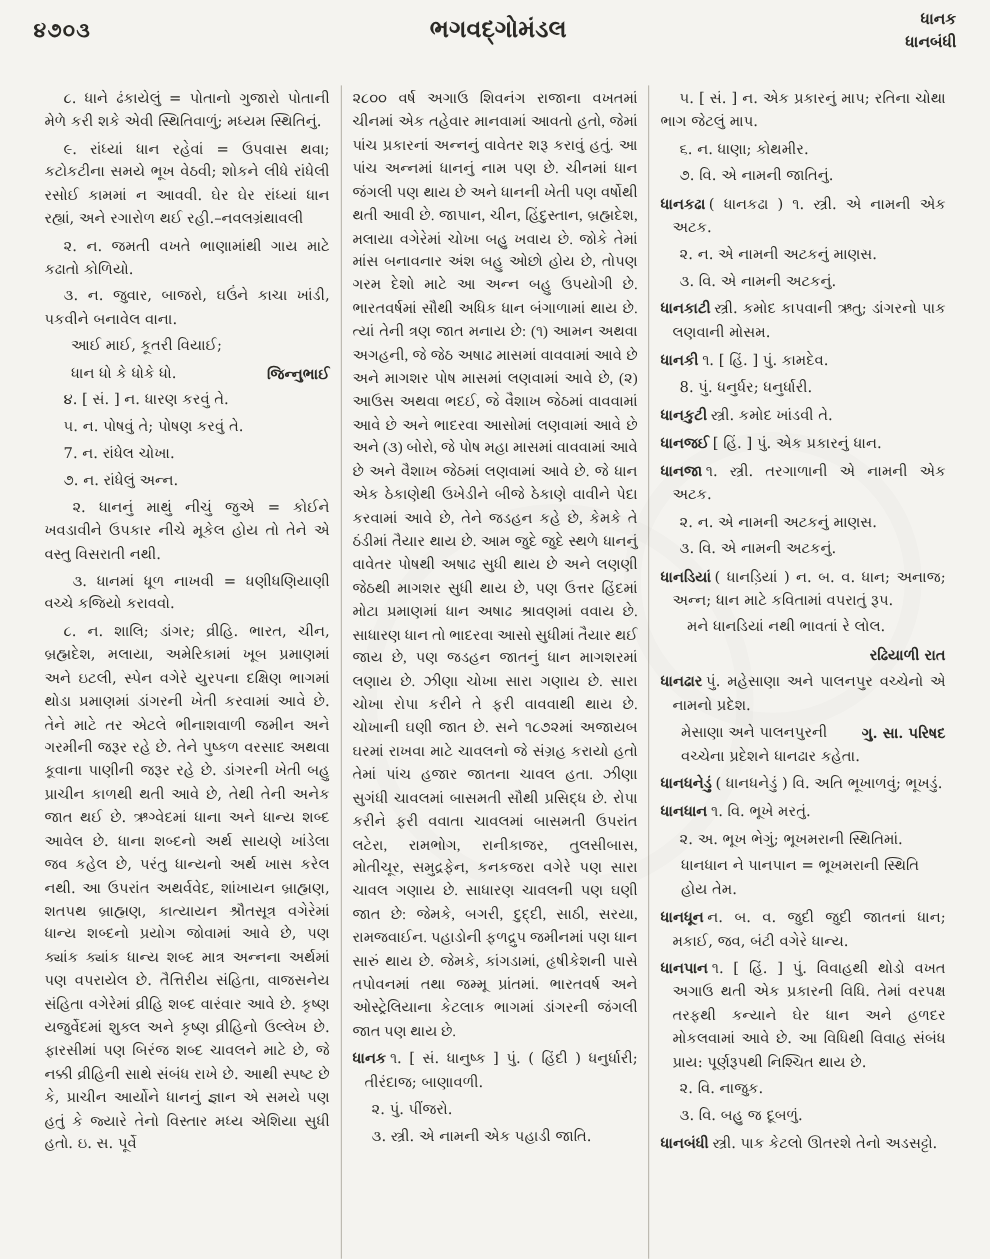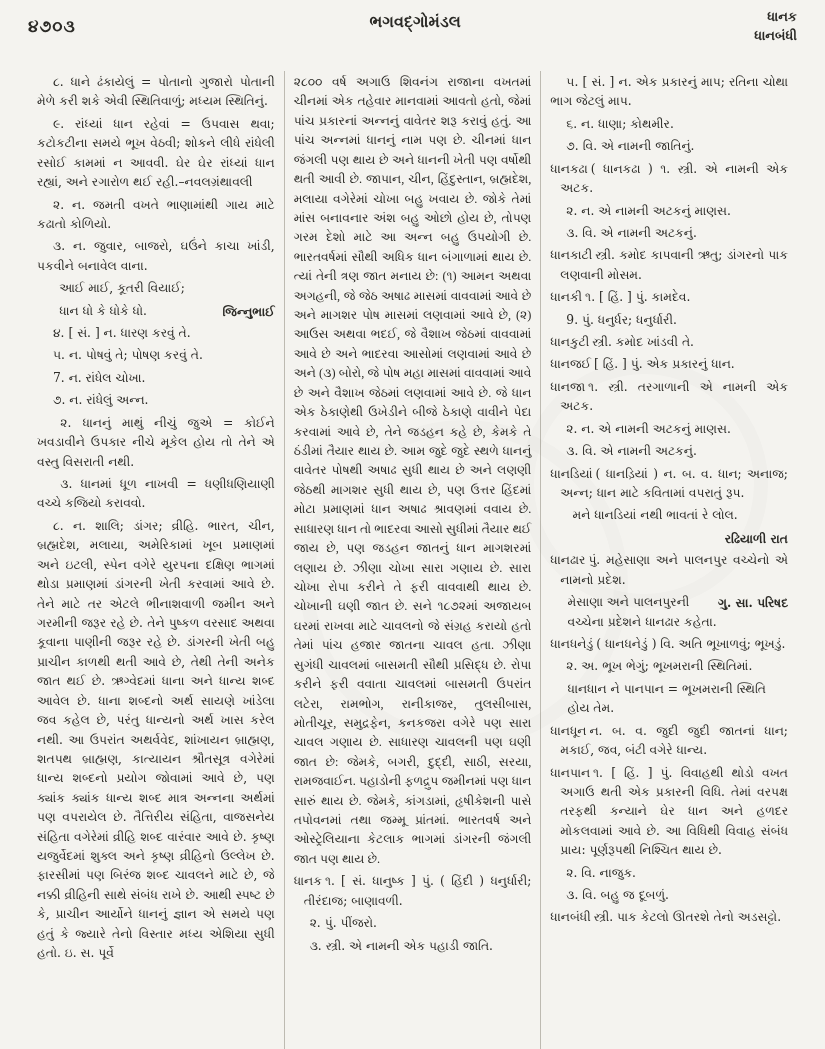--- a/index.html
+++ b/index.html
@@ -24,42 +24,42 @@
     border:14px solid rgba(60,55,40,0.018);
     pointer-events:none;
   }
   .wm1{width:300px;height:300px;left:300px;top:420px;}
   .wm2{width:220px;height:220px;left:520px;top:360px;}
   header{
     display:flex;align-items:flex-start;justify-content:space-between;
     height:44px;
   }
   .page-number{font-size:17px;font-weight:bold;letter-spacing:1px;padding-top:8px;}
-  .book-title{font-size:16px;font-weight:bold;text-align:center;padding-top:4px;}
+  .book-title{font-size:20px;font-weight:bold;text-align:center;padding-top:4px;}
   .running-head{font-size:13px;font-weight:bold;text-align:right;line-height:1.45;}
   .columns{
     display:flex;
     height:988px;
     overflow:hidden;
     margin-top:19px;
   }
   .column{
     flex:1 1 0;
     padding:2px 9px 0 9px;
     overflow:hidden;
     font-size:12.3px;
     line-height:1.58;
     text-align:justify;
   }
   .column + .column{border-left:1px solid #bdbab1;}
   p.para{margin:0 0 3px 0;}
   p.sense{text-indent:1.3em;}
   p.subsense{text-indent:1.9em;}
   p.entry{margin-left:10px;text-indent:-10px;}
-  p.entry b{font-weight:normal;}
+  p.entry b{font-weight:bold;}
   p.cont{text-indent:0;font-family:Liberation Serif, serif;}
   p.verse{margin-left:1.8em;text-align:left;}
   p.quote{margin-left:1.4em;text-align:left;}
   p.attr-line{text-align:right;font-weight:bold;}
   span.attr{float:right;font-weight:bold;padding-left:8px;}
   b[data-name="headword"]{padding-right:3px;}
 </style>
 </head>
 <body>
 
@@ -100,32 +100,33 @@
       </div>
     <div class="column" id="col-2" data-name="column-3">
         <p class="para sense" data-name="paragraph"><span data-name="paragraph-text">૫. [ સં. ] ન. એક પ્રકારનું માપ; રતિના ચોથા ભાગ જેટલું માપ.</span></p>
         <p class="para sense" data-name="paragraph"><span data-name="paragraph-text">૬. ન. ધાણા; કોથમીર.</span></p>
         <p class="para sense" data-name="paragraph"><span data-name="paragraph-text">૭. વિ. એ નામની જાતિનું.</span></p>
         <p class="para entry" data-name="entry-paragraph"><b data-name="headword">ધાનકઢા</b><span data-name="paragraph-text">( ધાનકઢા ) ૧. સ્ત્રી. એ નામની એક અટક.</span></p>
         <p class="para sense" data-name="paragraph"><span data-name="paragraph-text">૨. ન. એ નામની અટકનું માણસ.</span></p>
         <p class="para sense" data-name="paragraph"><span data-name="paragraph-text">૩. વિ. એ નામની અટકનું.</span></p>
         <p class="para entry" data-name="entry-paragraph"><b data-name="headword">ધાનકાટી</b><span data-name="paragraph-text">સ્ત્રી. કમોદ કાપવાની ઋતુ; ડાંગરનો પાક લણવાની મોસમ.</span></p>
         <p class="para entry" data-name="entry-paragraph"><b data-name="headword">ધાનકી</b><span data-name="paragraph-text">૧. [ હિં. ] પું. કામદેવ.</span></p>
-        <p class="para sense" data-name="paragraph"><span data-name="paragraph-text">9. પું. ધનુર્ધર; ધનુર્ધારી.</span></p>
+        <p class="para sense" data-name="paragraph"><span data-name="paragraph-text">8. પું. ધનુર્ધર; ધનુર્ધારી.</span></p>
         <p class="para entry" data-name="entry-paragraph"><b data-name="headword">ધાનકુટી</b><span data-name="paragraph-text">સ્ત્રી. કમોદ ખાંડવી તે.</span></p>
         <p class="para entry" data-name="entry-paragraph"><b data-name="headword">ધાનજઈ</b><span data-name="paragraph-text">[ હિં. ] પું. એક પ્રકારનું ધાન.</span></p>
         <p class="para entry" data-name="entry-paragraph"><b data-name="headword">ધાનજા</b><span data-name="paragraph-text">૧. સ્ત્રી. તરગાળાની એ નામની એક અટક.</span></p>
         <p class="para sense" data-name="paragraph"><span data-name="paragraph-text">૨. ન. એ નામની અટકનું માણસ.</span></p>
         <p class="para sense" data-name="paragraph"><span data-name="paragraph-text">૩. વિ. એ નામની અટકનું.</span></p>
         <p class="para entry" data-name="entry-paragraph"><b data-name="headword">ધાનડિયાં</b><span data-name="paragraph-text">( ધાનડ઼િયાં ) ન. બ. વ. ધાન; અનાજ; અન્ન; ધાન માટે કવિતામાં વપરાતું રૂપ.</span></p>
         <p class="para verse" data-name="paragraph"><span data-name="paragraph-text">મને ધાનડિયાં નથી ભાવતાં રે લોલ.</span></p>
         <p class="para attr-line" data-name="paragraph"><span data-name="paragraph-text">રઢિયાળી રાત</span></p>
         <p class="para entry" data-name="entry-paragraph"><b data-name="headword">ધાનઢાર</b><span data-name="paragraph-text">પું. મહેસાણા અને પાલનપુર વચ્ચેનો એ નામનો પ્રદેશ.</span></p>
         <p class="para quote" data-name="paragraph"><span class="attr" data-name="attribution">ગુ. સા. પરિષદ</span><span data-name="paragraph-text">મેસાણા અને પાલનપુરની વચ્ચેના પ્રદેશને ધાનઢાર કહેતા.</span></p>
         <p class="para entry" data-name="entry-paragraph"><b data-name="headword">ધાનધનેડું</b><span data-name="paragraph-text">( ધાનધનેડું ) વિ. અતિ ભૂખાળવું; ભૂખડું.</span></p>
+        <p class="para entry" data-name="entry-paragraph"><b data-name="headword">ધાનધાન</b><span data-name="paragraph-text">૧. વિ. ભૂખે મરતું.</span></p>
         <p class="para sense" data-name="paragraph"><span data-name="paragraph-text">૨. અ. ભૂખ ભેગું; ભૂખમરાની સ્થિતિમાં.</span></p>
         <p class="para quote" data-name="paragraph"><span data-name="paragraph-text">ધાનધાન ને પાનપાન = ભૂખમરાની સ્થિતિ હોય તેમ.</span></p>
         <p class="para entry" data-name="entry-paragraph"><b data-name="headword">ધાનધૂન</b><span data-name="paragraph-text">ન. બ. વ. જુદી જુદી જાતનાં ધાન; મકાઈ, જવ, બંટી વગેરે ધાન્ય.</span></p>
         <p class="para entry" data-name="entry-paragraph"><b data-name="headword">ધાનપાન</b><span data-name="paragraph-text">૧. [ હિં. ] પું. વિવાહથી થોડો વખત અગાઉ થતી એક પ્રકારની વિધિ. તેમાં વરપક્ષ તરફથી કન્યાને ઘેર ધાન અને હળદર મોકલવામાં આવે છે. આ વિધિથી વિવાહ સંબંધ પ્રાય: પૂર્ણરૂપથી નિશ્ચિત થાય છે.</span></p>
         <p class="para sense" data-name="paragraph"><span data-name="paragraph-text">૨. વિ. નાજુક.</span></p>
         <p class="para sense" data-name="paragraph"><span data-name="paragraph-text">૩. વિ. બહુ જ દૂબળું.</span></p>
         <p class="para entry" data-name="entry-paragraph"><b data-name="headword">ધાનબંધી</b><span data-name="paragraph-text">સ્ત્રી. પાક કેટલો ઊતરશે તેનો અડસટ્ટો.</span></p>
       </div>
   </div>
 </div>

